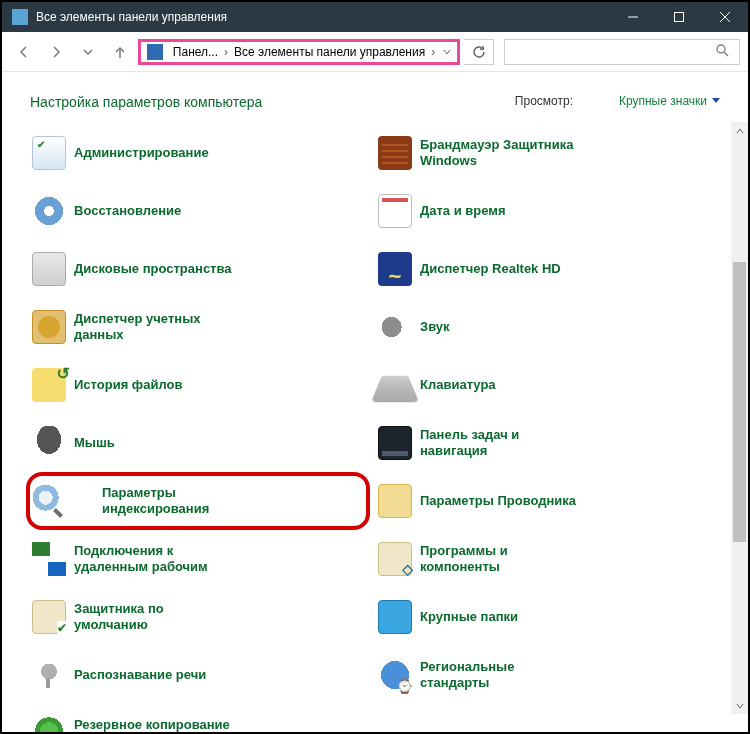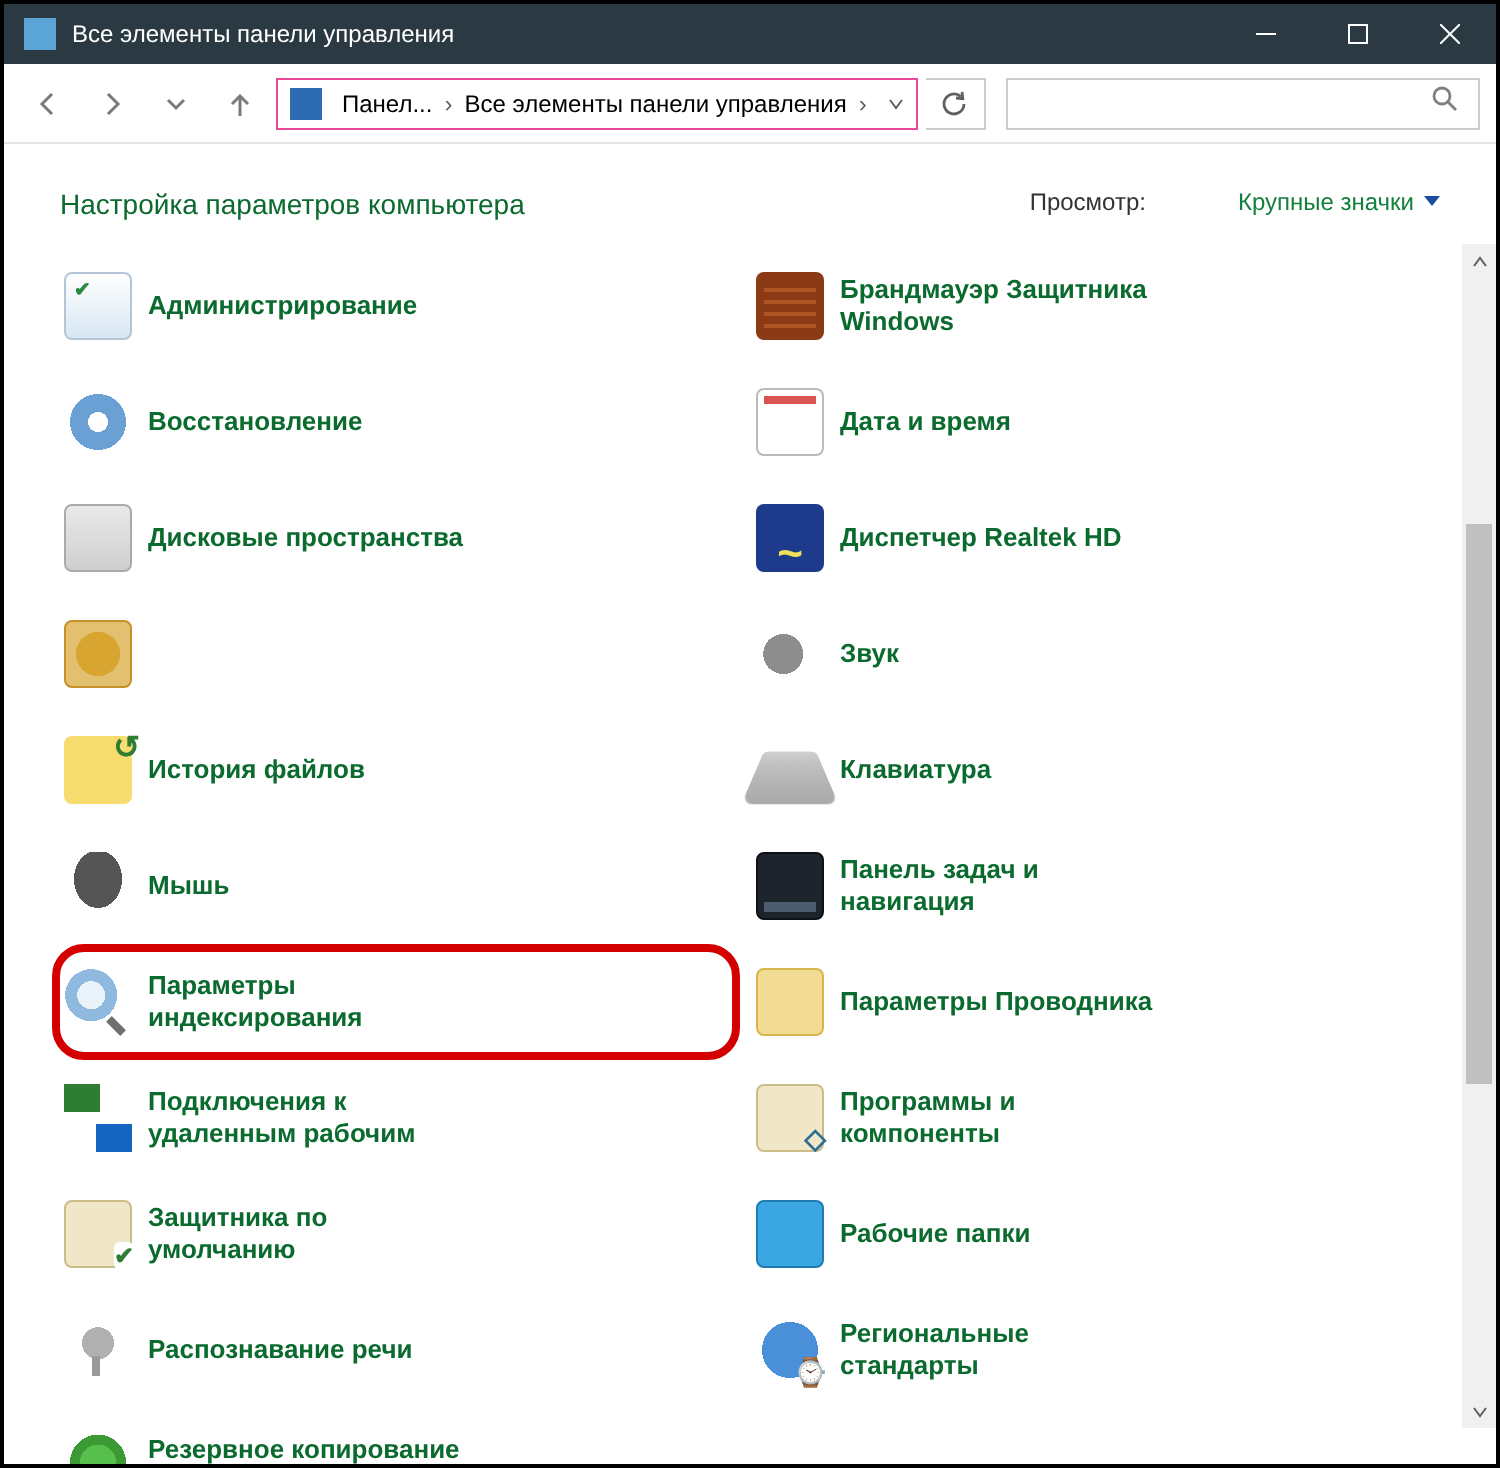--- a/index.html
+++ b/index.html
@@ -10,21 +10,21 @@
   .titlebar .app-icon { width: 16px; height: 16px; margin: 0 8px 0 10px; background: #5ba4d6; }
   .titlebar .title { flex: 1; }
   .titlebar .win-btns { display: flex; }
   .titlebar .win-btn { width: 46px; height: 30px; display: flex; align-items: center; justify-content: center; color: #fff; }
   .titlebar .win-btn svg { stroke: #fff; stroke-width: 1; fill: none; }
 
   
   .navrow { height: 40px; display: flex; align-items: center; padding: 6px 8px; gap: 4px; border-bottom: 1px solid #e6e6e6; }
   .nav-arrow { width: 28px; height: 26px; display: flex; align-items: center; justify-content: center; color: #7a7a7a; }
   .nav-arrow svg { stroke: #7a7a7a; stroke-width: 1.5; fill: none; }
-  .addressbar { flex: 1.4; height: 26px; border: 1px solid #ec4899; display: flex; align-items: center; font-size: 12px; background: #fff; min-width: 0; }
+  .addressbar { flex: 1.4; height: 26px; border: 3px solid #ec4899; display: flex; align-items: center; font-size: 12px; background: #fff; min-width: 0; }
   .addressbar .mini-icon { width: 16px; height: 16px; margin: 0 6px; background: #2d6cb1; display: inline-block; }
   .addressbar .crumb { color: #000; padding: 0 4px; white-space: nowrap; }
   .addressbar .chev { color: #606060; padding: 0 2px; }
   .addressbar .dd { margin-left: auto; padding: 0 6px; color: #606060; }
   .refresh-cell { width: 30px; height: 26px; border: 1px solid #ccc; border-left: none; display: flex; align-items: center; justify-content: center; }
   .searchbox { flex: 1; height: 26px; border: 1px solid #ccc; margin-left: 6px; display: flex; align-items: center; padding: 0 4px; min-width: 0; }
   .searchbox input { border: none; outline: none; flex: 1; font-size: 12px; min-width: 0; }
   .searchbox .mag { color: #808080; padding: 0 6px; }
 
   
@@ -33,21 +33,21 @@
   .header .view-label { font-size: 12px; color: #333; margin-right: 10px; }
   .header .view-sel { font-size: 12px; color: #15803d; cursor: default; margin-left: 36px; }
   .header .view-sel::after { content: ""; display: inline-block; border-left: 4px solid transparent; border-right: 4px solid transparent; border-top: 5px solid #1a4d9e; margin-left: 5px; vertical-align: 2px; }
 
   
   .content-wrap { position: relative; height: 592px; font-weight: bold; }
   .content { position: absolute; top: 0; left: 0; right: 18px; bottom: 0; padding: 6px 18px 6px 28px; display: grid; grid-template-columns: 1fr 1fr; column-gap: 10px; row-gap: 8px; align-content: start; }
   .item { display: flex; align-items: center; height: 50px; padding: 2px 2px; position: relative; }
   .item .ico { width: 34px; height: 34px; margin-right: 8px; flex-shrink: 0; display: flex; align-items: center; justify-content: center; }
   .item .label { color: #0b6a2e; font-size: 13px; line-height: 1.25; max-width: 160px; }
-  .item.highlight { outline: 4px solid #d40000; border-radius: 12px; box-shadow: 0 2px 3px rgba(0,0,0,.35); }
+  .item.highlight { outline: 4px solid #d40000; border-radius: 12px; box-shadow: 0 2px 3px rgba(0,0,0,.35); gap: 28px; }
 
   
   .scrollbar { position: absolute; right: 0; top: 0; bottom: 0; width: 17px; background: #f0f0f0; }
   .scrollbar .sbtn { height: 17px; width: 17px; display: flex; align-items: center; justify-content: center; }
   .scrollbar .thumb { position: absolute; top: 140px; height: 280px; left: 2px; right: 2px; background: #c0c0c0; }
 
   
   .ic { width: 34px; height: 34px; border-radius: 4px; }
   .ic.admin { background: linear-gradient(#fff,#d7e6f3); border: 1px solid #b4c6d6; position: relative; }
   .ic.admin::before { content: "✔"; position: absolute; left: 4px; top: 2px; color: #2b8a3e; font-size: 10px; }
@@ -206,20 +206,21 @@
       <div class="item">
         <div class="ico">
           <div class="ic realtek"></div>
         </div>
         <div class="label">Диспетчер Realtek HD</div>
       </div>
       <div class="item">
         <div class="ico">
           <div class="ic creds"></div>
         </div>
+        <div class="label">Диспетчер учетных данных</div>
       </div>
       <div class="item">
         <div class="ico">
           <div class="ic sound"></div>
         </div>
         <div class="label">Звук</div>
       </div>
       <div class="item">
         <div class="ico">
           <div class="ic history"></div>
@@ -271,21 +272,21 @@
       <div class="item">
         <div class="ico">
           <div class="ic defaults"></div>
         </div>
         <div class="label">Защитника по умолчанию</div>
       </div>
       <div class="item">
         <div class="ico">
           <div class="ic workfolders"></div>
         </div>
-        <div class="label">Рабочие папки</div>
+        <div class="label">Крупные папки</div>
       </div>
       <div class="item">
         <div class="ico">
           <div class="ic speech"></div>
         </div>
         <div class="label">Распознавание речи</div>
       </div>
       <div class="item">
         <div class="ico">
           <div class="ic regional"></div>

